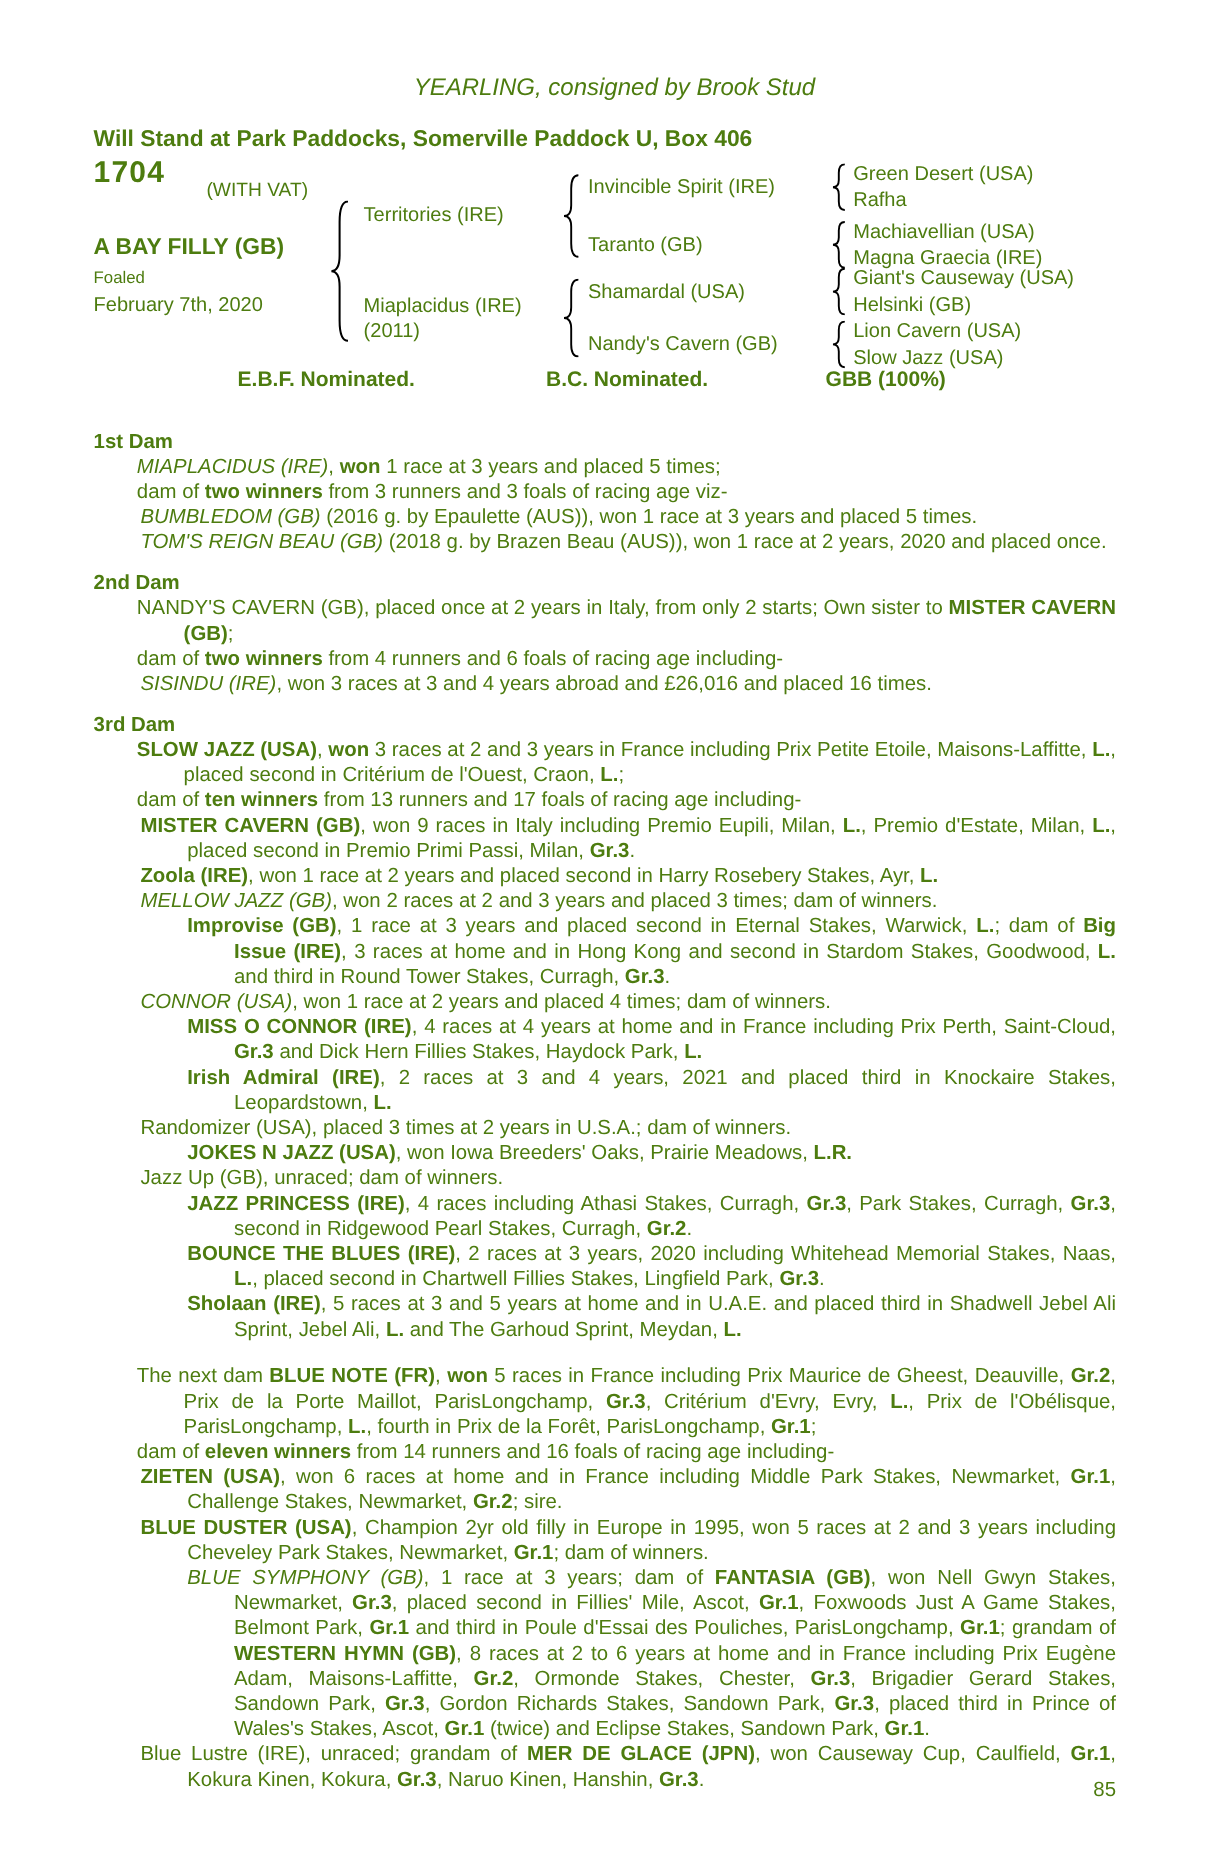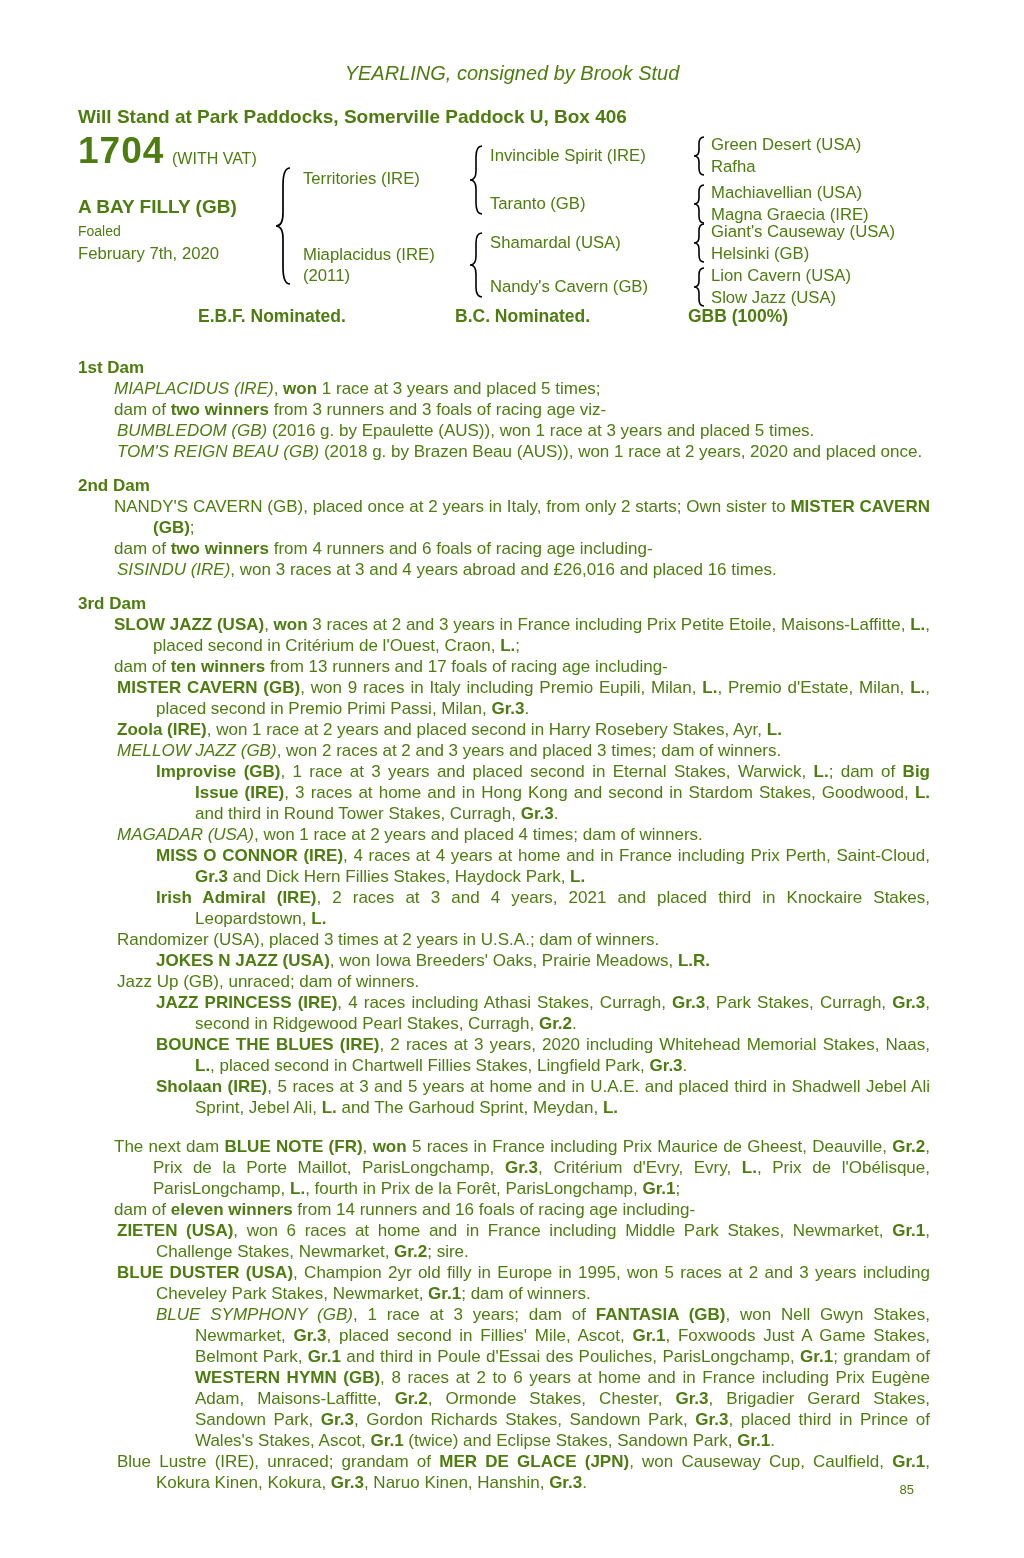--- a/index.html
+++ b/index.html
@@ -3,42 +3,42 @@
 <meta charset="utf-8">
 <style>
   html,body{margin:0;padding:0;background:#ffffff;}
   .page{
     position:relative;width:1024px;height:1558px;background:#ffffff;color:#4d7c0f;
     font-family:"Liberation Sans",sans-serif;overflow:hidden;
   }
   .abs{position:absolute;white-space:nowrap;}
   .title{left:0;right:0;text-align:center;top:62px;font-size:20px;font-style:italic;}
   .stand{left:78px;top:106px;font-size:19px;font-weight:700;}
-  .lotnum{left:78px;top:130px;font-size:37px;font-weight:700;letter-spacing:1px;}
+  .lotnum{left:78px;top:130px;font-size:25px;font-weight:700;letter-spacing:1px;}
   .vat{left:172px;top:150px;font-size:16px;}
   .desc{left:78px;top:196px;font-size:19px;font-weight:700;}
   .foaled{left:78px;top:223px;font-size:14px;}
   .foaldate{left:78px;top:244px;font-size:16.7px;}
   .tname{position:absolute;font-size:16.7px;line-height:21px;white-space:nowrap;}
   .brace{position:absolute;}
   .nom{position:absolute;top:306px;font-size:17.5px;font-weight:700;white-space:nowrap;}
   .nom1{left:198px}.nom2{left:455px}.nom3{left:688px}
   .body{position:absolute;left:78px;top:357px;width:852px;font-size:17px;line-height:21px;}
   .sec{margin-top:13px;}
   .sec:first-child{margin-top:0;}
   .sec.nextdam{margin-top:18px;}
   .sech{font-weight:700;}
   .para{margin:0;text-align:justify;}
   .l0{padding-left:39px;text-indent:-39px;margin-left:36px;}
   .l1{padding-left:78px;text-indent:-39px;}
   .l2{padding-left:117px;text-indent:-39px;}
   .b{font-weight:700;}
   .i{font-style:italic;}
   .r{font-weight:400;font-style:normal;}
-  .pagenum{right:110px;top:1482px;font-size:13px;}
+  .pagenum{right:94px;top:1482px;font-size:17px;}
 </style>
 </head>
 <body>
 
 <div class="page">
 
   <div class="abs title">YEARLING, consigned by Brook Stud</div>
   <div class="abs stand">Will Stand at Park Paddocks, Somerville Paddock U, Box 406</div>
 
   <div class="abs lotnum">1704</div>
@@ -106,21 +106,21 @@
         <p class="para l1"><span class="i">SISINDU (IRE)</span><span class="r">, won 3 races at 3 and 4 years abroad and £26,016 and placed 16 times.</span></p>
       </div>
       <div class="sec">
         <div class="sech">3rd Dam</div>
         <p class="para l0"><span class="b">SLOW JAZZ (USA)</span><span class="r">, </span><span class="b">won</span><span class="r"> 3 races at 2 and 3 years in France including Prix Petite Etoile, Maisons-Laffitte, </span><span class="b">L.</span><span class="r">, placed second in Critérium de l'Ouest, Craon, </span><span class="b">L.</span><span class="r">;</span></p>
         <p class="para l0"><span class="r">dam of </span><span class="b">ten winners</span><span class="r"> from 13 runners and 17 foals of racing age including-</span></p>
         <p class="para l1"><span class="b">MISTER CAVERN (GB)</span><span class="r">, won 9 races in Italy including Premio Eupili, Milan, </span><span class="b">L.</span><span class="r">, Premio d'Estate, Milan, </span><span class="b">L.</span><span class="r">, placed second in Premio Primi Passi, Milan, </span><span class="b">Gr.3</span><span class="r">.</span></p>
         <p class="para l1"><span class="b">Zoola (IRE)</span><span class="r">, won 1 race at 2 years and placed second in Harry Rosebery Stakes, Ayr, </span><span class="b">L.</span></p>
         <p class="para l1"><span class="i">MELLOW JAZZ (GB)</span><span class="r">, won 2 races at 2 and 3 years and placed 3 times; dam of winners.</span></p>
         <p class="para l2"><span class="b">Improvise (GB)</span><span class="r">, 1 race at 3 years and placed second in Eternal Stakes, Warwick, </span><span class="b">L.</span><span class="r">; dam of </span><span class="b">Big Issue (IRE)</span><span class="r">, 3 races at home and in Hong Kong and second in Stardom Stakes, Goodwood, </span><span class="b">L.</span><span class="r"> and third in Round Tower Stakes, Curragh, </span><span class="b">Gr.3</span><span class="r">.</span></p>
-        <p class="para l1"><span class="i">MAGADAR (USA)</span><span class="r">, won 1 race at 2 years and placed 4 times; dam of winners.</span></p>
+        <p class="para l1"><span class="i">CONNOR (USA)</span><span class="r">, won 1 race at 2 years and placed 4 times; dam of winners.</span></p>
         <p class="para l2"><span class="b">MISS O CONNOR (IRE)</span><span class="r">, 4 races at 4 years at home and in France including Prix Perth, Saint-Cloud, </span><span class="b">Gr.3</span><span class="r"> and Dick Hern Fillies Stakes, Haydock Park, </span><span class="b">L.</span></p>
         <p class="para l2"><span class="b">Irish Admiral (IRE)</span><span class="r">, 2 races at 3 and 4 years, 2021 and placed third in Knockaire Stakes, Leopardstown, </span><span class="b">L.</span></p>
         <p class="para l1"><span class="r">Randomizer (USA), placed 3 times at 2 years in U.S.A.; dam of winners.</span></p>
         <p class="para l2"><span class="b">JOKES N JAZZ (USA)</span><span class="r">, won Iowa Breeders' Oaks, Prairie Meadows, </span><span class="b">L.R.</span></p>
         <p class="para l1"><span class="r">Jazz Up (GB), unraced; dam of winners.</span></p>
         <p class="para l2"><span class="b">JAZZ PRINCESS (IRE)</span><span class="r">, 4 races including Athasi Stakes, Curragh, </span><span class="b">Gr.3</span><span class="r">, Park Stakes, Curragh, </span><span class="b">Gr.3</span><span class="r">, second in Ridgewood Pearl Stakes, Curragh, </span><span class="b">Gr.2</span><span class="r">.</span></p>
         <p class="para l2"><span class="b">BOUNCE THE BLUES (IRE)</span><span class="r">, 2 races at 3 years, 2020 including Whitehead Memorial Stakes, Naas, </span><span class="b">L.</span><span class="r">, placed second in Chartwell Fillies Stakes, Lingfield Park, </span><span class="b">Gr.3</span><span class="r">.</span></p>
         <p class="para l2"><span class="b">Sholaan (IRE)</span><span class="r">, 5 races at 3 and 5 years at home and in U.A.E. and placed third in Shadwell Jebel Ali Sprint, Jebel Ali, </span><span class="b">L.</span><span class="r"> and The Garhoud Sprint, Meydan, </span><span class="b">L.</span></p>
       </div>
       <div class="sec nextdam">

